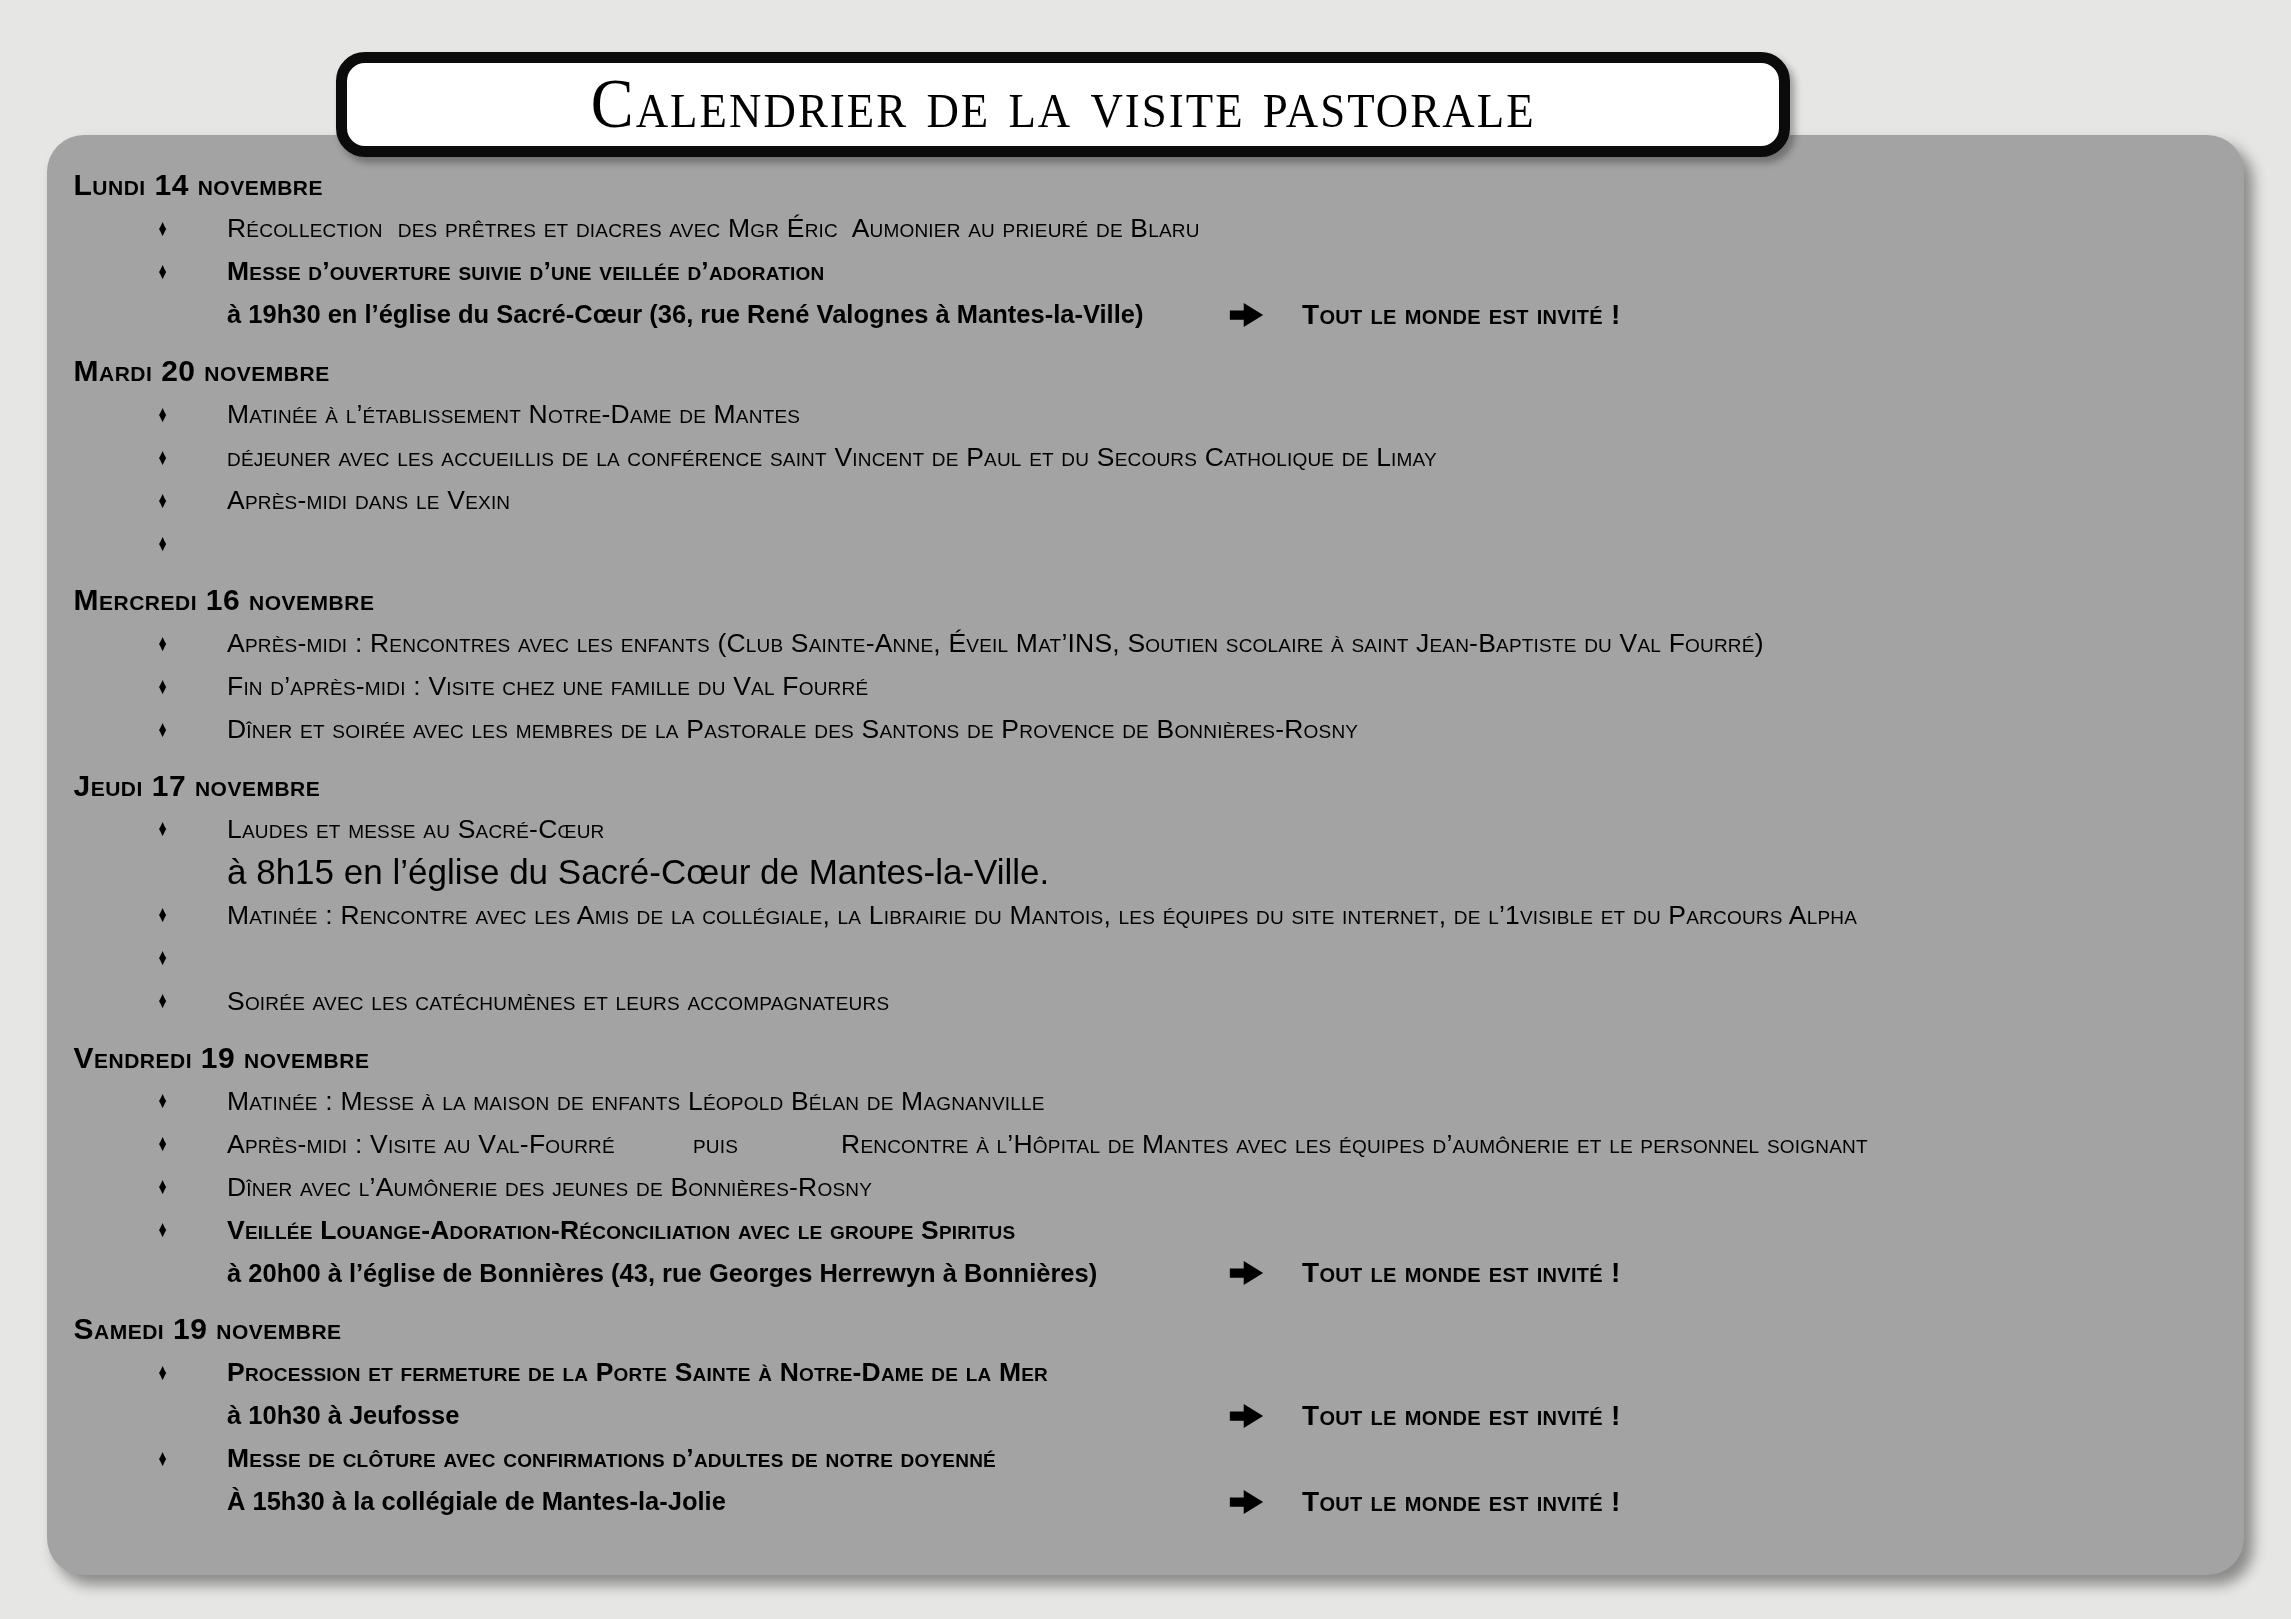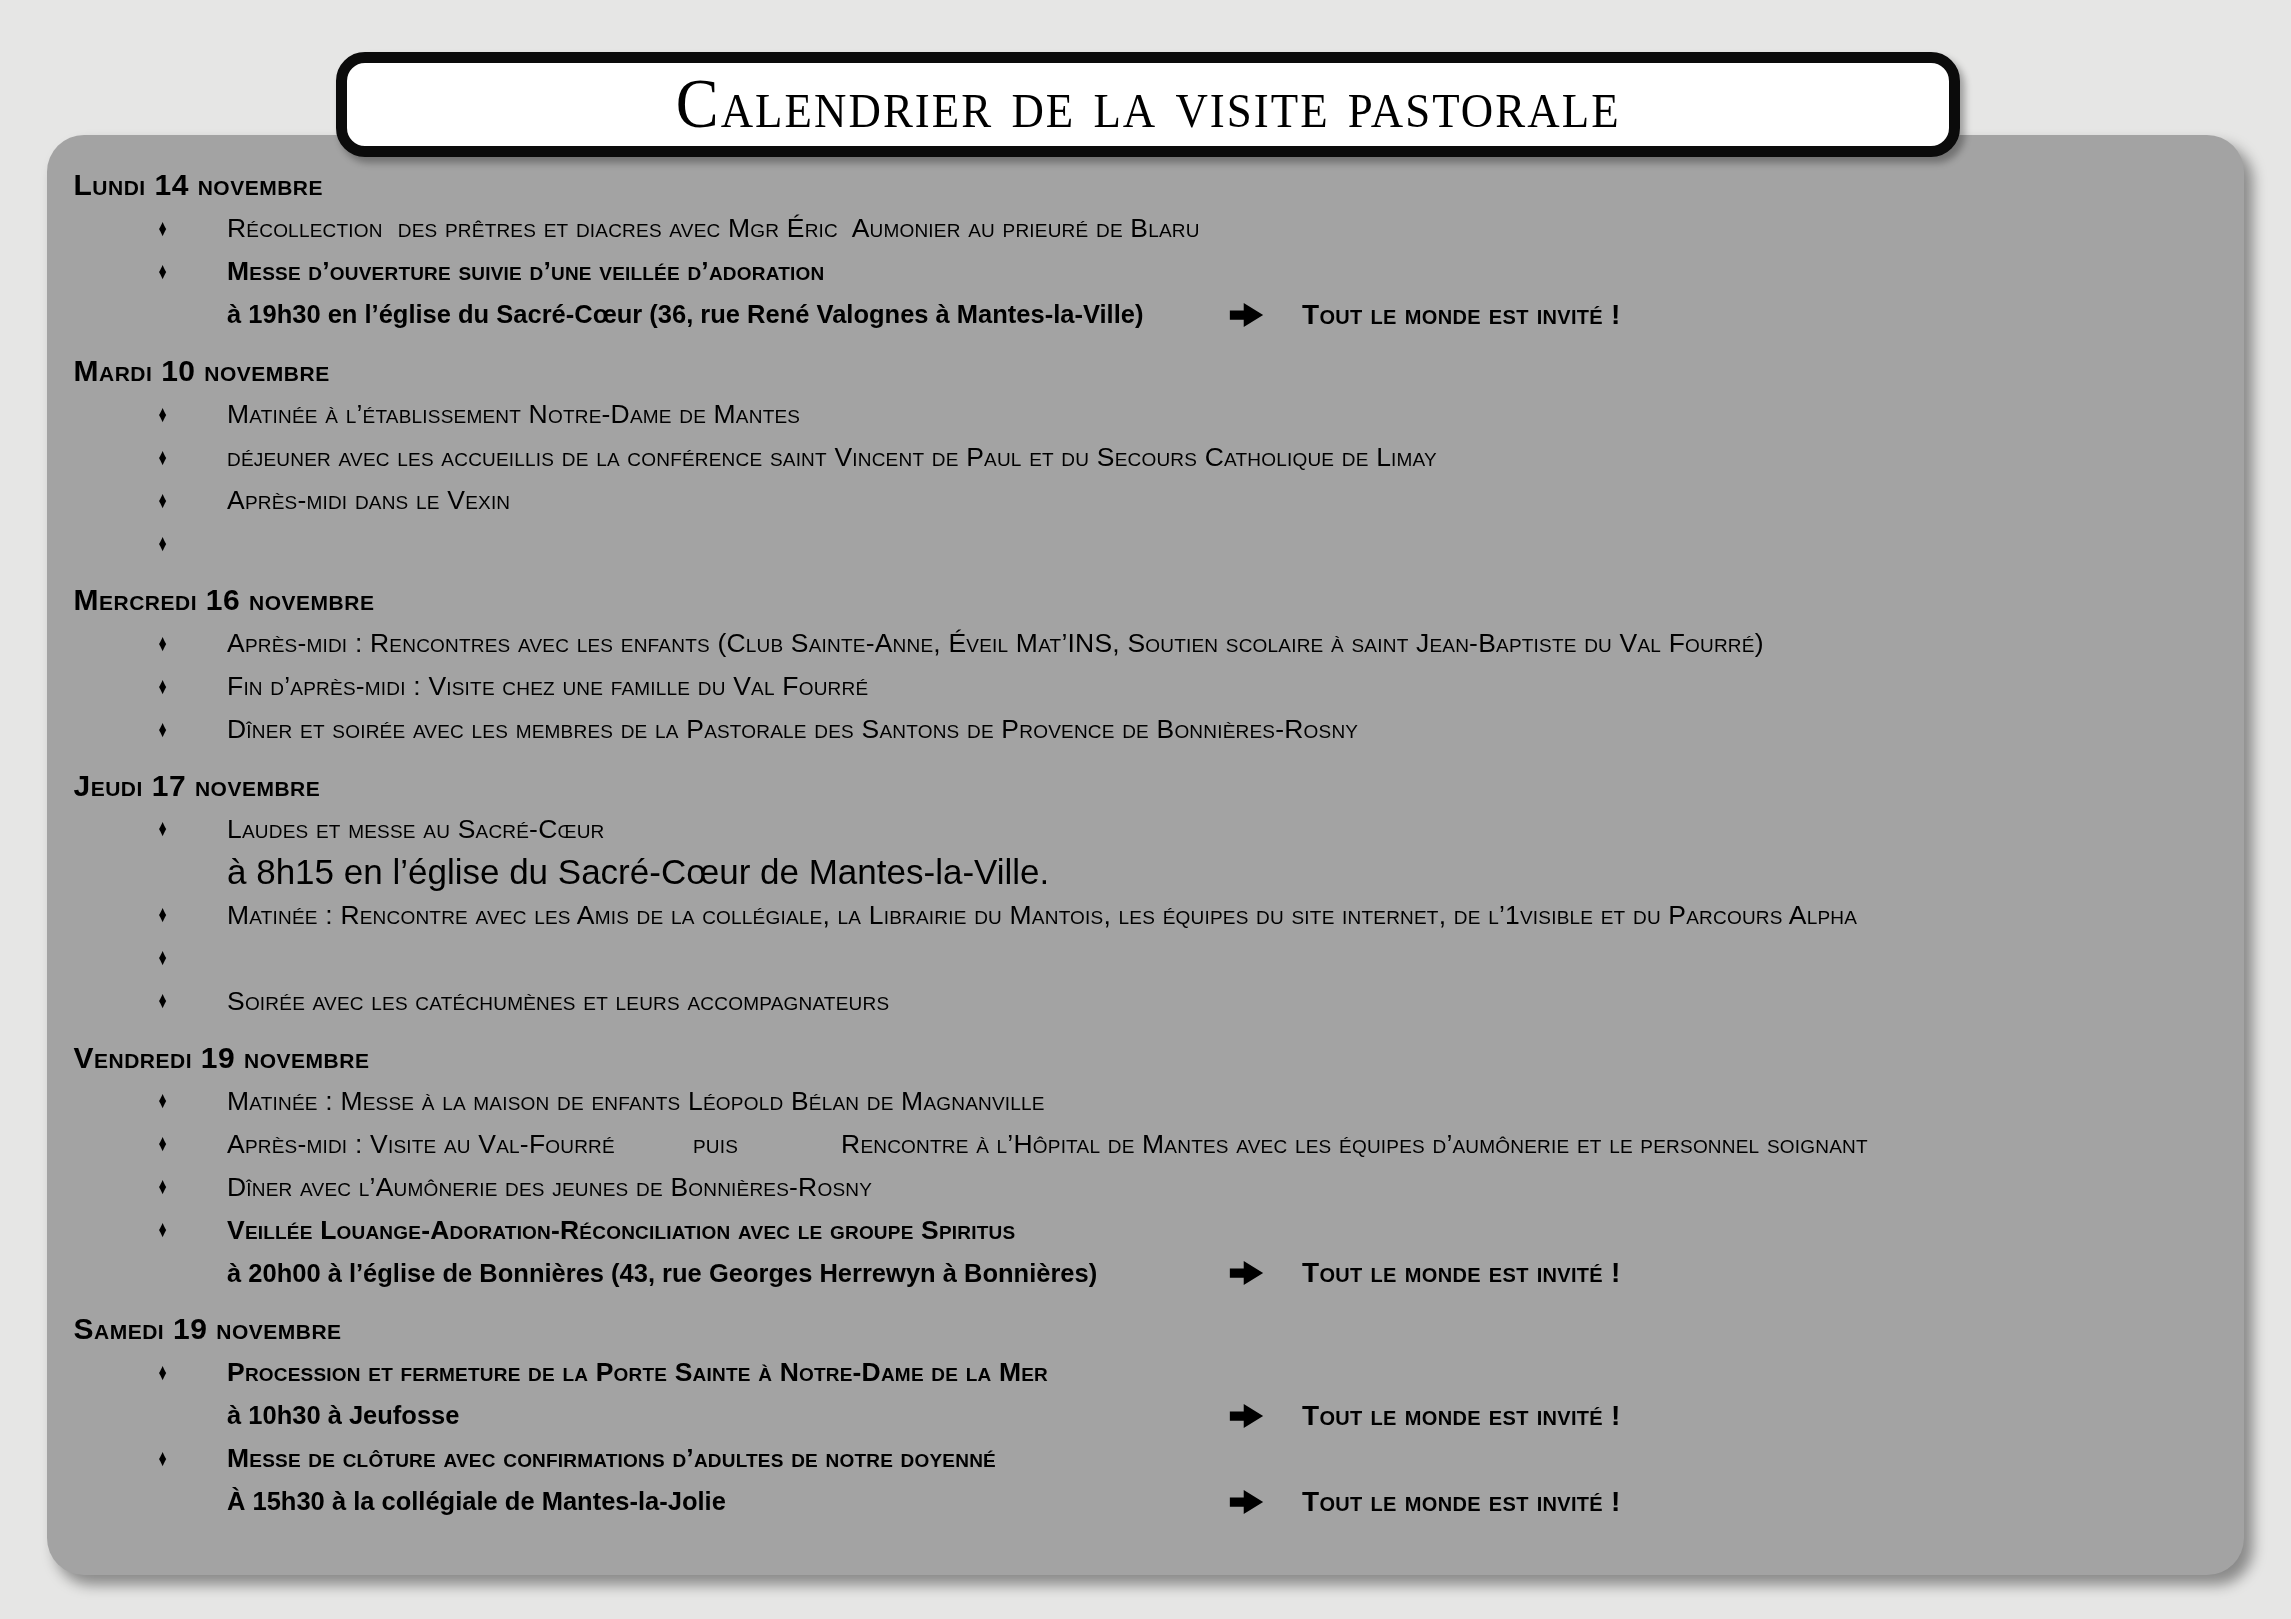--- a/index.html
+++ b/index.html
@@ -16,21 +16,21 @@
     width: 2197px; height: 1440px;
     background: #a3a3a3;
     border-radius: 37px;
     box-shadow: 8.8px 9.8px 13.7px rgba(0,0,0,0.40);
     z-index: 1;
     text-decoration: underline;
   }
   .title-box {
     position: absolute;
     left: 336px; top: 52px;
-    width: 1624px; height: 105px;
+    width: 1454px; height: 105px;
     background: #ffffff;
     border: 11.8px solid #0b0b0b;
     border-radius: 29px;
     box-shadow: 4.9px 5.9px 7.8px rgba(0,0,0,0.30);
     display: flex; align-items: center; justify-content: center;
     z-index: 2;
   }
   .title-text {
     font-family: "Liberation Serif", serif;
     font-variant: small-caps;
@@ -125,21 +125,21 @@
         <span class="invite">
           <svg class="invite-arrow" viewBox="0 0 40 32">
               <path d="M2 11 h15 v-8 l21 13 -21 13 v-8 h-15 z" fill="#000"></path>
             </svg>
           <span class="invite-label">Tout le monde est invité !</span>
         </span>
       </div>
     </section>
 
     <section>
-      <h2 class="day-heading">Mardi 10 novembre</h2>
+      <h2 class="day-heading">Mardi 20 novembre</h2>
       <div class="row">
         <span class="bullet">♦</span>
         <span class="item-text">Matinée à l’établissement Notre-Dame de Mantes</span>
       </div>
       <div class="row">
         <span class="bullet">♦</span>
         <span class="item-text">déjeuner avec les accueillis de la conférence saint Vincent de Paul et du Secours Catholique de Limay</span>
       </div>
       <div class="row">
         <span class="bullet">♦</span>

